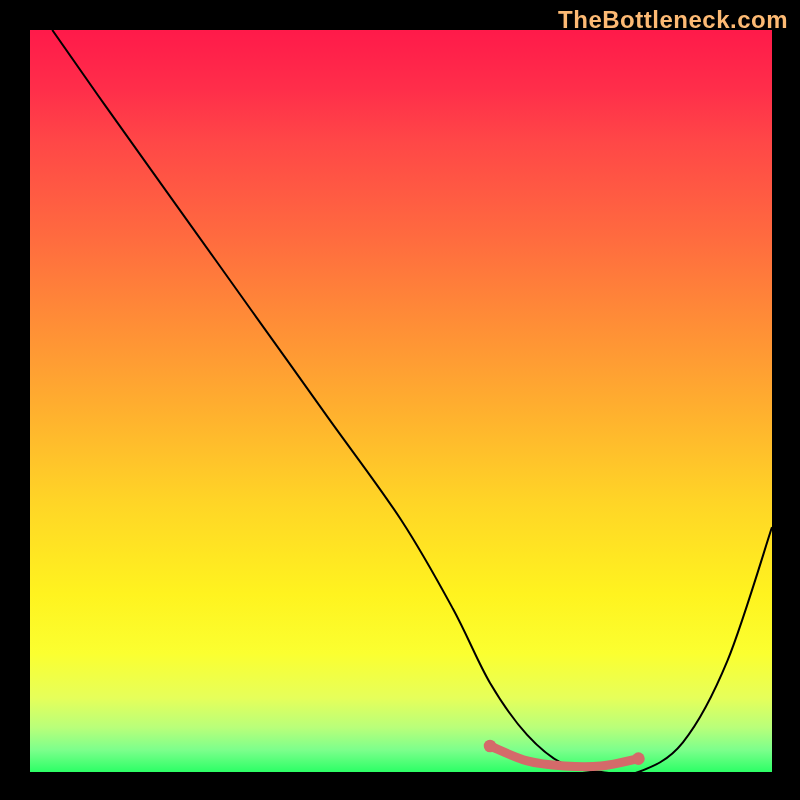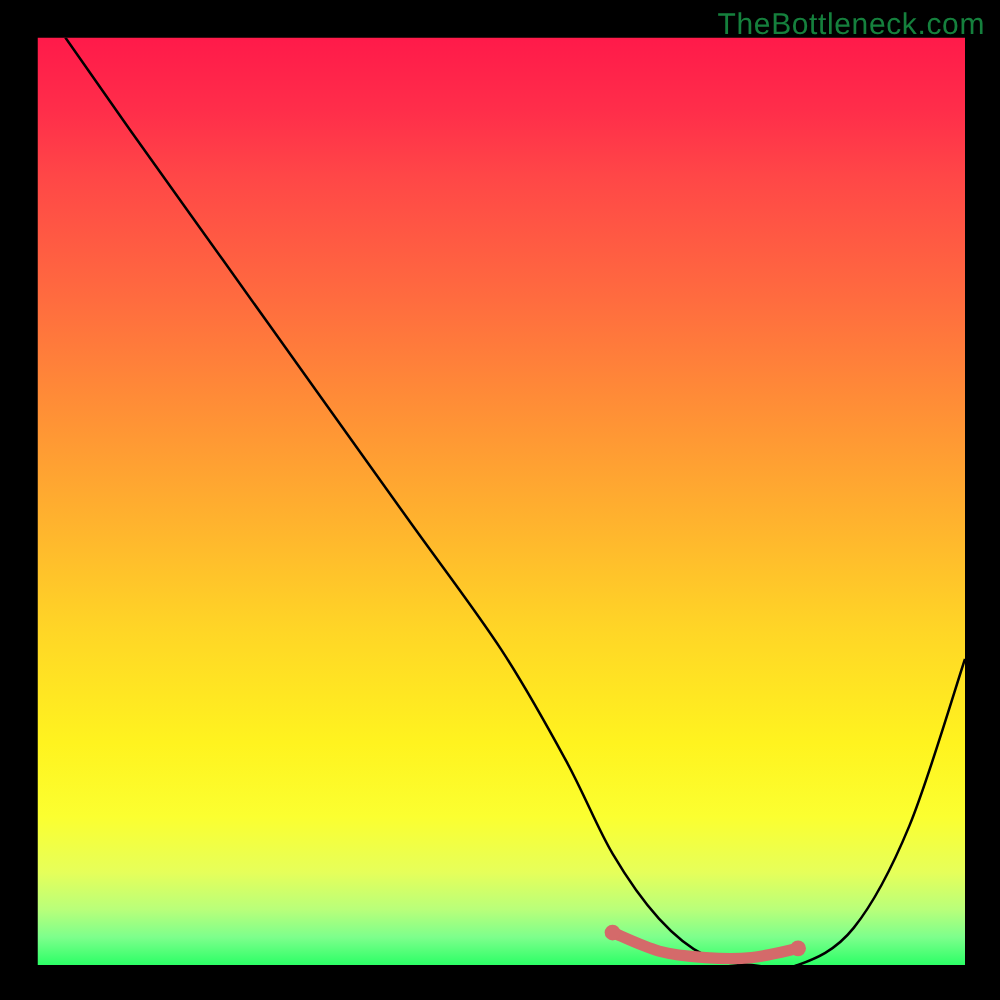--- a/index.html
+++ b/index.html
@@ -8,23 +8,23 @@
     height: 800px;
     background: #000;
     position: relative;
     font-family: Arial, sans-serif;
     overflow: hidden;
   }
   .watermark {
     position: absolute;
     top: 6px;
     right: 12px;
-    color: #15803d;
+    color: #fdba74;
     font-size: 24px;
-    font-weight: 400;
+    font-weight: 700;
     z-index: 10;
     letter-spacing: 0.5px;
   }
   .plot-area {
     position: absolute;
     left: 30px;
     top: 30px;
     width: 742px;
     height: 742px;
     overflow: hidden;

